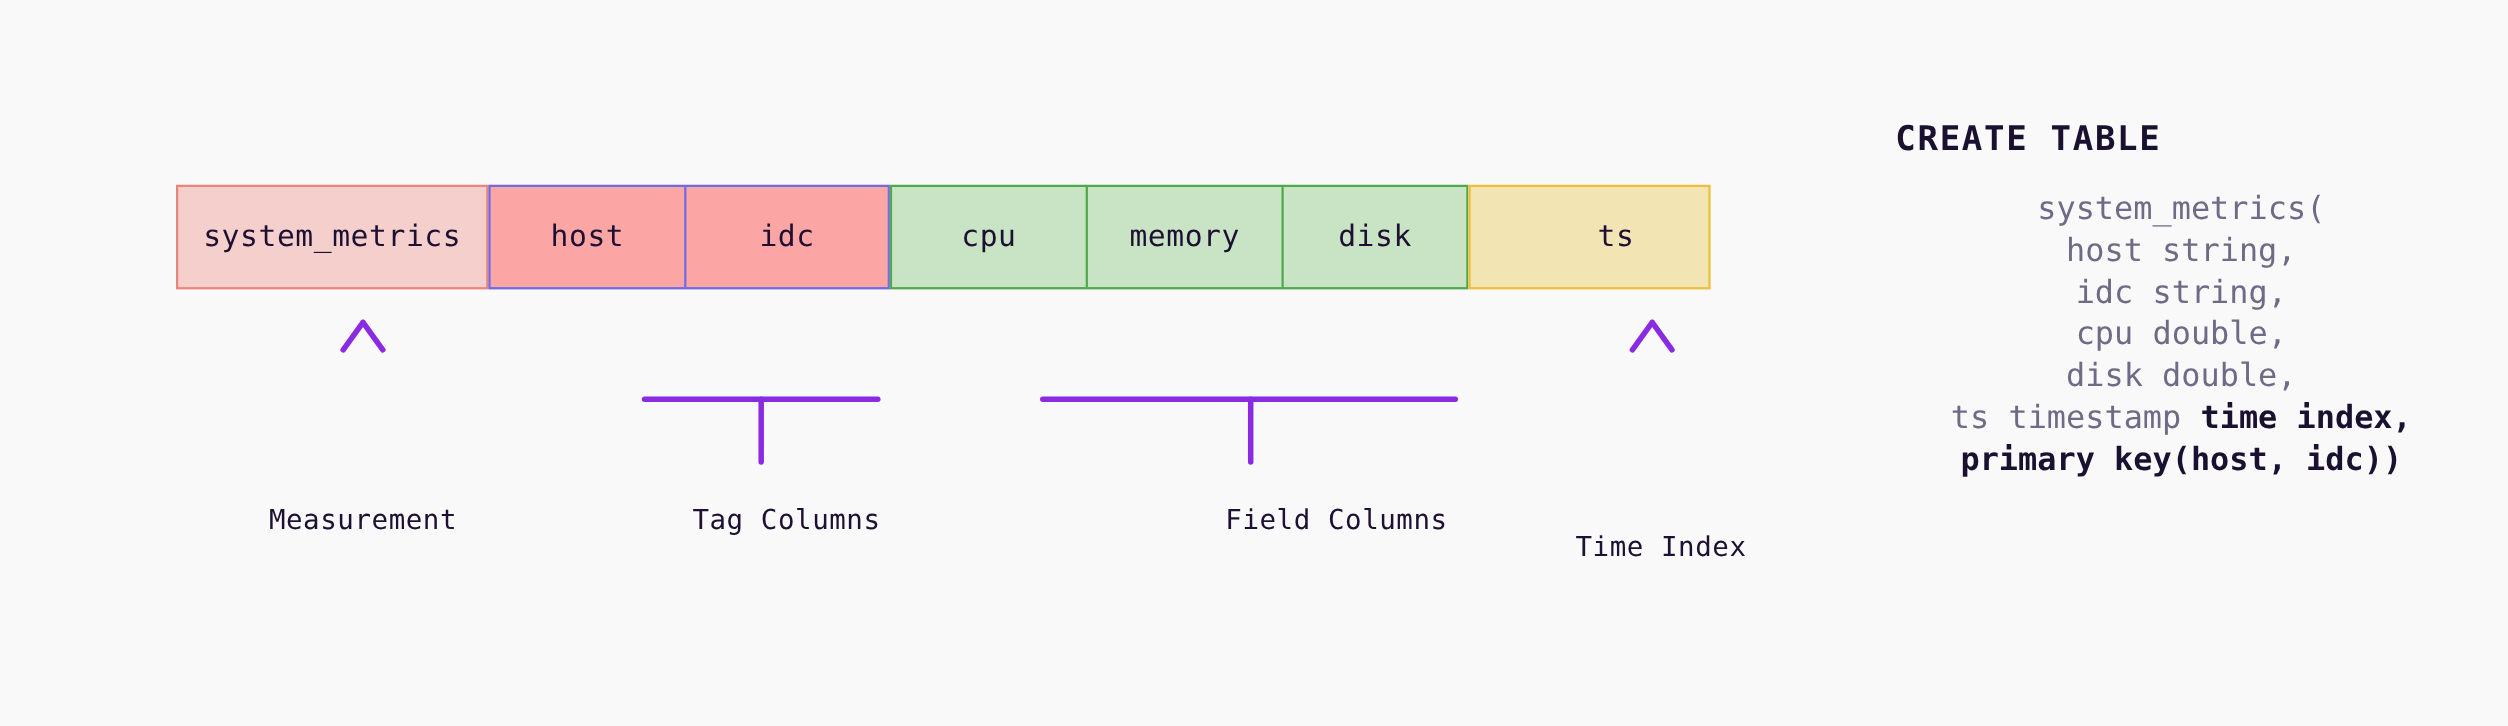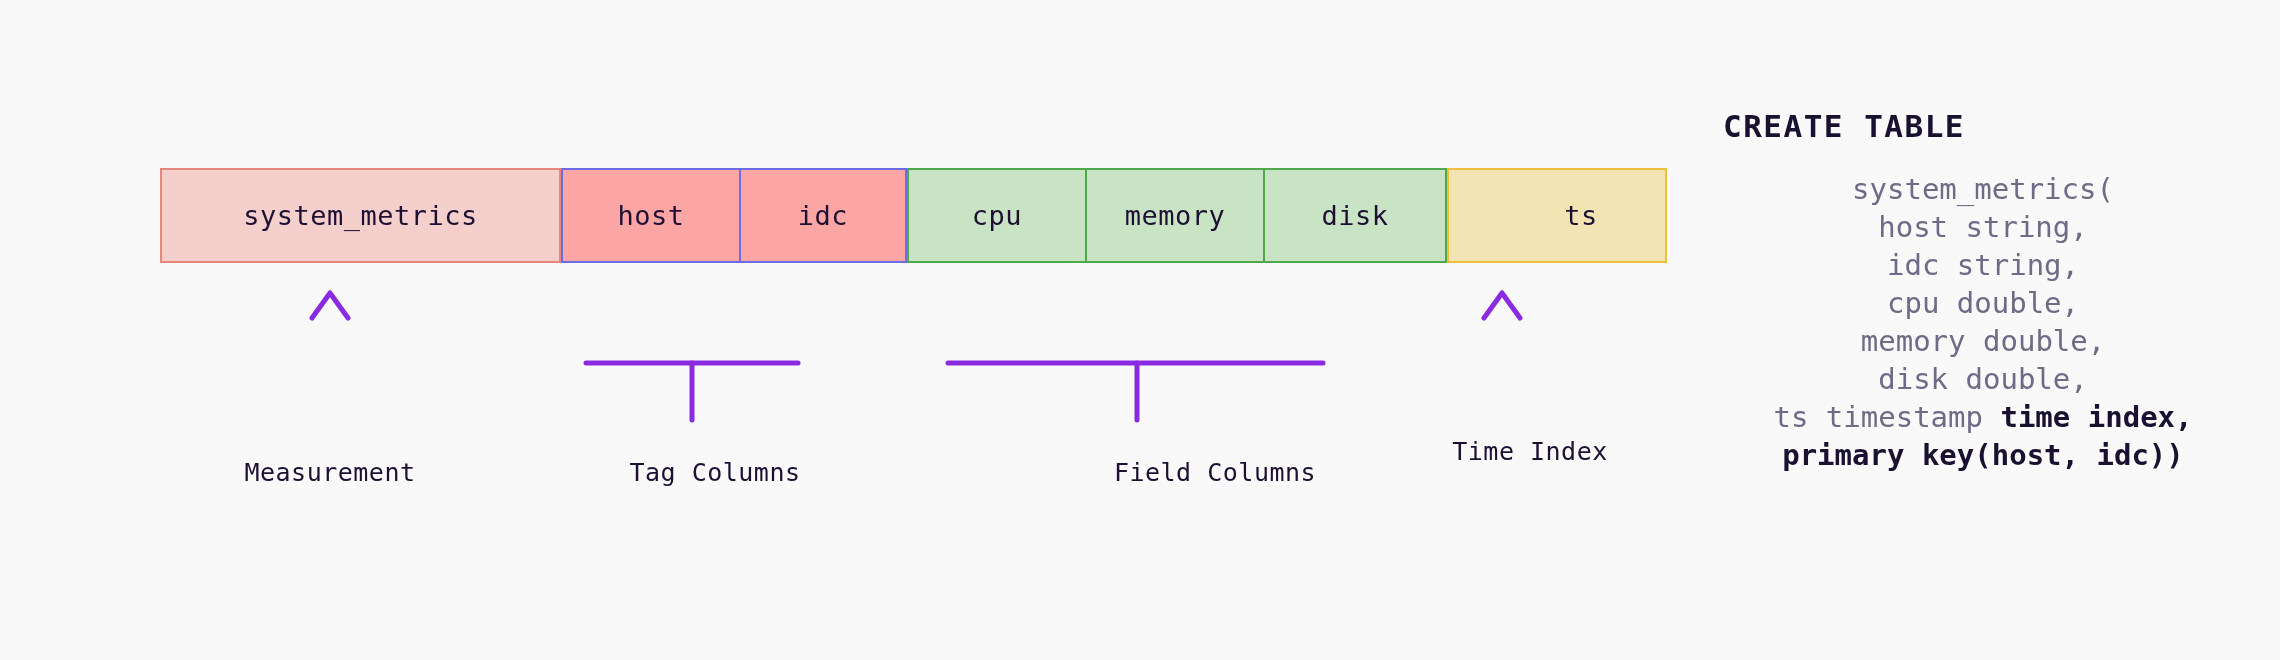--- a/index.html
+++ b/index.html
@@ -103,32 +103,32 @@
   }
 </style>
 </head>
 <body>
 
 <div id="stage">
 
   <div class="schema-strip">
 
     <div class="col-group grp-measurement">
-      <div class="col-cell" style="width:397px">system_metrics</div>
+      <div class="col-cell" style="width:280px">system_metrics</div>
     </div>
 
     <div class="col-group grp-tag">
       <div class="col-cell" style="width:176px">host</div>
-      <div class="col-cell" style="width:166px">idc</div>
+      <div class="col-cell" style="width:185px">idc</div>
     </div>
 
     <div class="col-group grp-field">
       <div class="col-cell" style="width:176px">cpu</div>
       <div class="col-cell" style="width:178px">memory</div>
-      <div class="col-cell" style="width:182px">disk</div>
+      <div class="col-cell" style="width:168px">disk</div>
     </div>
 
     <div class="col-group grp-time">
       <div class="col-cell" style="width:168px">ts</div>
     </div>
   </div>
 
   <svg class="connector-layer" width="2280" height="660">
     <defs>
       <linearGradient id="gradUp" x1="0" y1="1" x2="0" y2="0">
@@ -164,20 +164,20 @@
 
     <g>
       <line x1="1502" y1="418" x2="1502" y2="300" stroke="url(#gradUp)" stroke-width="5" stroke-linecap="round"></line>
       <path d="M 1502 293 L 1484 318 M 1502 293 L 1520 318" stroke="#8A2BE2" stroke-width="5" fill="none" stroke-linecap="round" stroke-linejoin="round"></path>
     </g>
   </svg>
 
   <div class="caption" style="left:330px;  top:458px;">Measurement</div>
   <div class="caption" style="left:715px;  top:458px;">Tag Columns</div>
   <div class="caption" style="left:1172px; top:458px;margin-left:43px;">Field Columns</div>
-  <div class="caption" style="left:1510px; top:437px;margin-left:20px;">Time Index</div>
+  <div class="caption" style="left:1510px; top:482px;">Time Index</div>
 
   <div class="ddl-panel">
     <div class="ddl-heading">CREATE TABLE</div>
-    <div class="ddl-body" id="ddl-body"><div><span>system_metrics(</span></div><div><span>host string,</span></div><div><span>idc string,</span></div><div><span>cpu double,</span></div><div><span>memory double,</span></div><div><span>disk double,</span></div><div><span>ts timestamp </span><span class="kw">time index,</span></div><div><span class="kw">primary key(host, idc))</span></div></div>
+    <div class="ddl-body" id="ddl-body"><div><span>system_metrics(</span></div><div><span>host string,</span></div><div><span>idc string,</span></div><div><span>cpu double,</span></div><div><span>disk double,</span></div><div><span>ts timestamp </span><span class="kw">time index,</span></div><div><span class="kw">primary key(host, idc))</span></div></div>
   </div>
 
 </div>
 
 </body></html>

